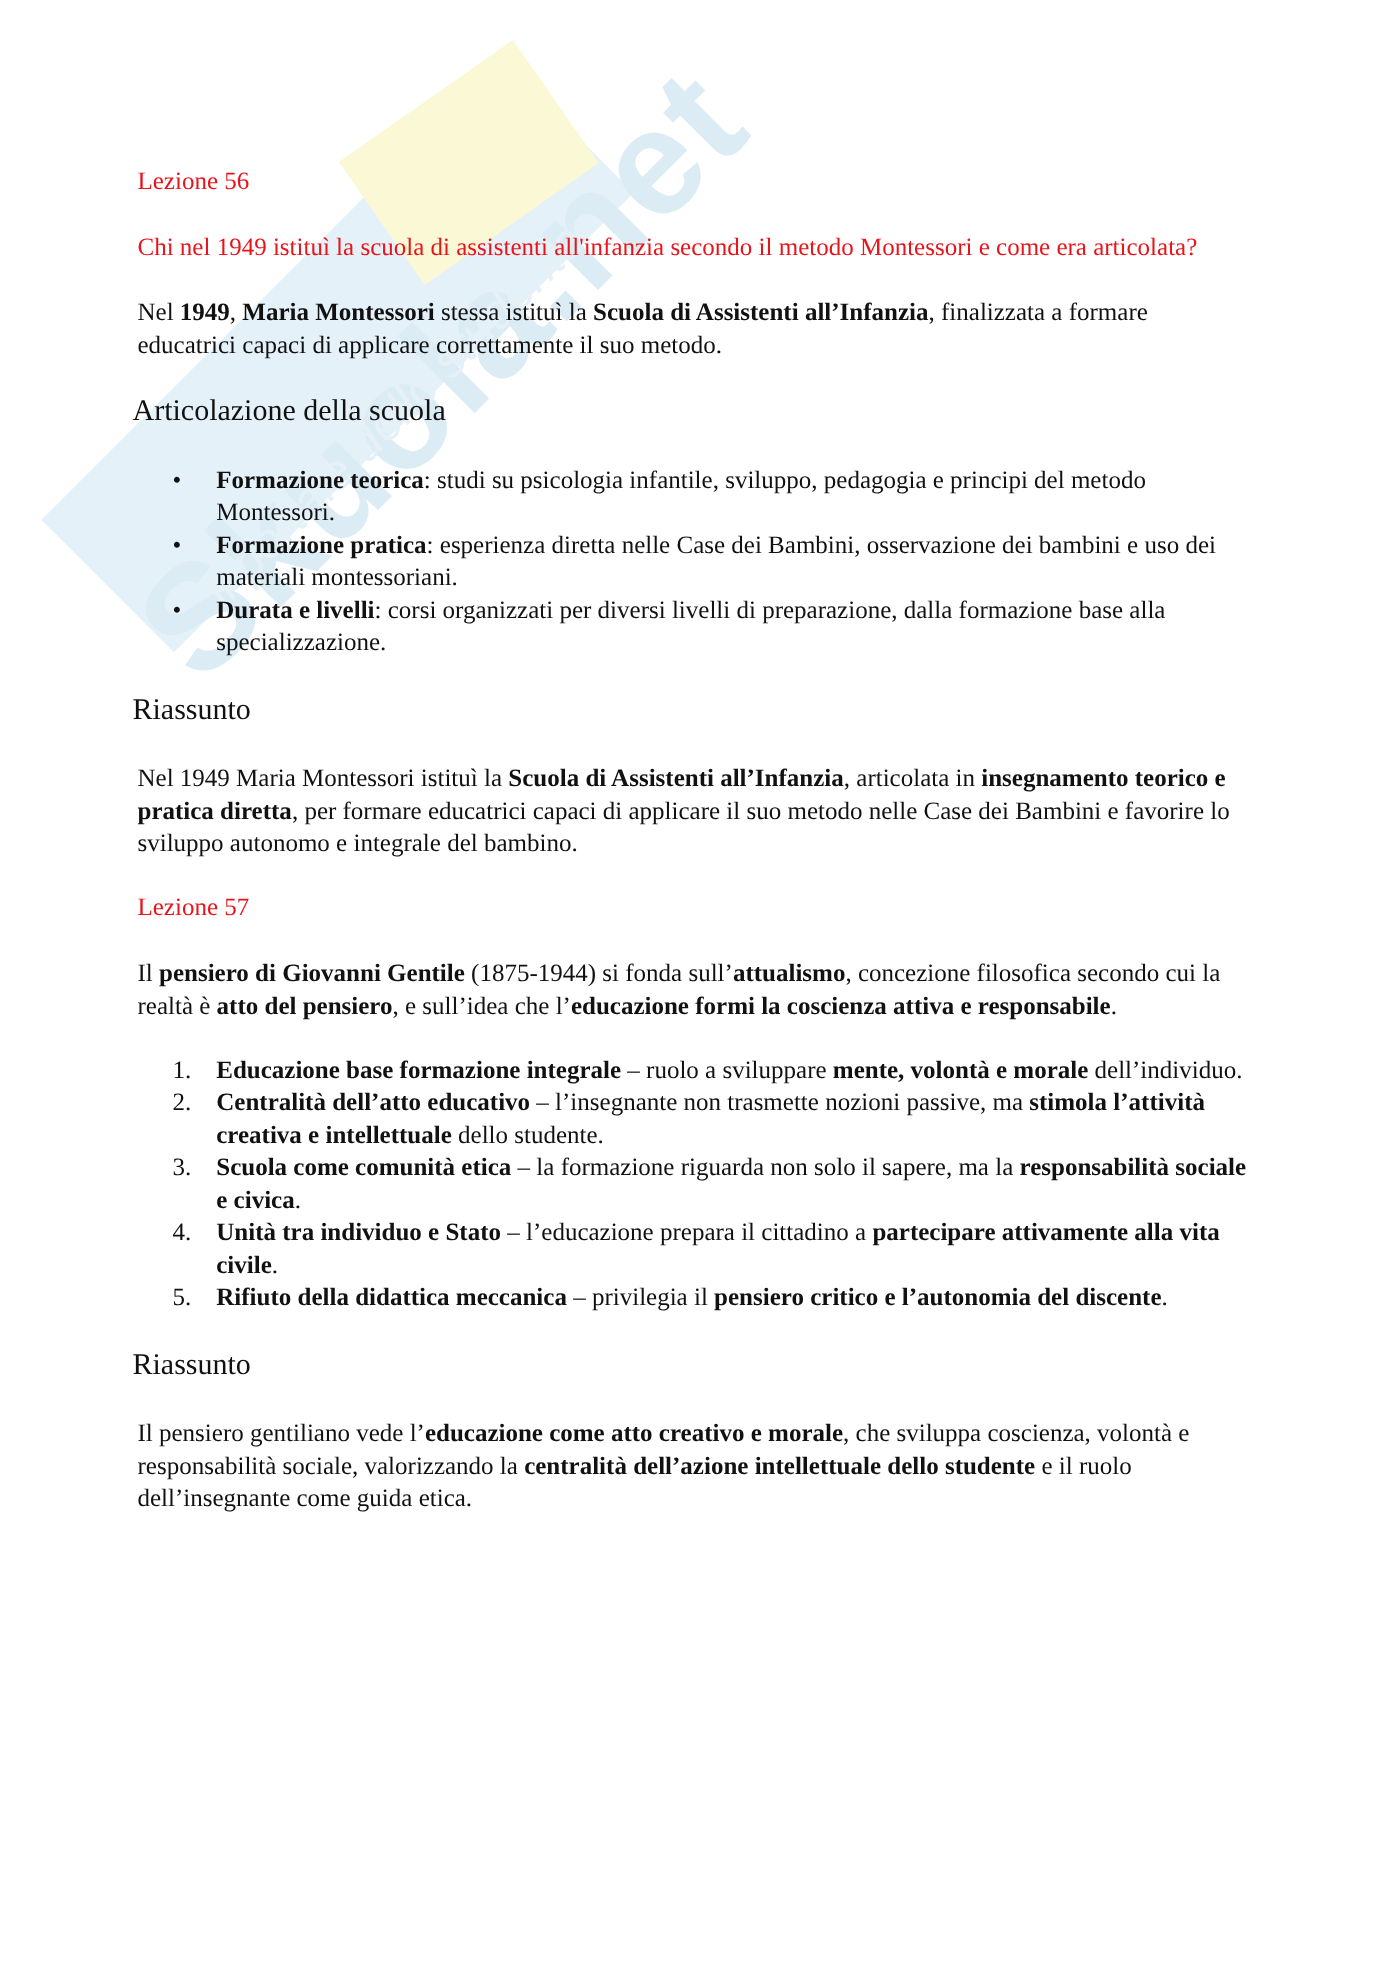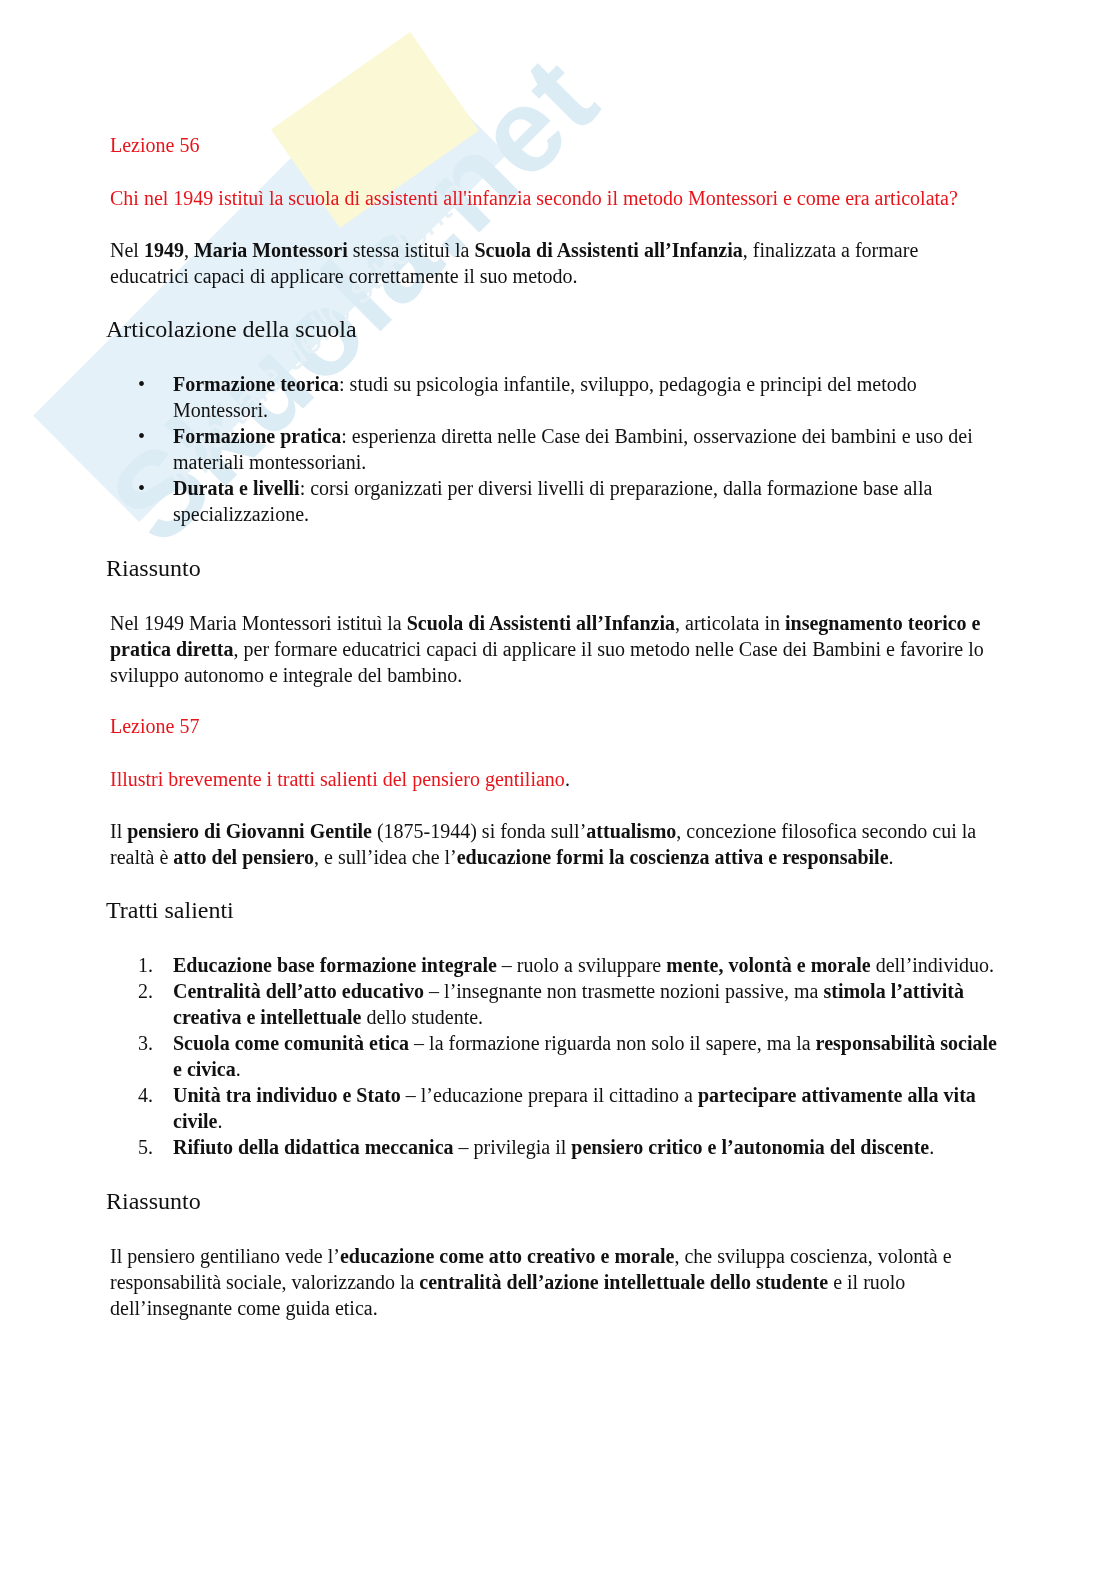--- a/index.html
+++ b/index.html
@@ -53,25 +53,23 @@
     <li><span class="bullet">•</span><b>Formazione teorica</b><span>: studi su psicologia infantile, sviluppo, pedagogia e principi del metodo Montessori.</span></li>
     <li><span class="bullet">•</span><b>Formazione pratica</b><span>: esperienza diretta nelle Case dei Bambini, osservazione dei bambini e uso dei materiali montessoriani.</span></li>
     <li><span class="bullet">•</span><b>Durata e livelli</b><span>: corsi organizzati per diversi livelli di preparazione, dalla formazione base alla specializzazione.</span></li>
   </ul>
 
   <h2>Riassunto</h2>
 
   <p class="para"><span>Nel 1949 Maria Montessori istituì la </span><b>Scuola di Assistenti all’Infanzia</b><span>, articolata in </span><b>insegnamento teorico e pratica diretta</b><span>, per formare educatrici capaci di applicare il suo metodo nelle Case dei Bambini e favorire lo sviluppo autonomo e integrale del bambino.</span></p>
 
   <p class="red lez">Lezione 57</p>
-  <p class="q"><span class="red">Illustri brevemente i tratti salienti del pensiero gentiliano</span><span>.</span></p>
 
   <p class="para"><span>Il </span><b>pensiero di Giovanni Gentile</b><span> (1875-1944) si fonda sull’</span><b>attualismo</b><span>, concezione filosofica secondo cui la realtà è </span><b>atto del pensiero</b><span>, e sull’idea che l’</span><b>educazione formi la coscienza attiva e responsabile</b><span>.</span></p>
 
-  <h2>Tratti salienti</h2>
 
   <ol>
     <li><span class="num">1.</span><b>Educazione base formazione integrale</b><span> – ruolo a sviluppare </span><b>mente, volontà e morale</b><span> dell’individuo.</span></li>
     <li><span class="num">2.</span><b>Centralità dell’atto educativo</b><span> – l’insegnante non trasmette nozioni passive, ma </span><b>stimola l’attività creativa e intellettuale</b><span> dello studente.</span></li>
     <li><span class="num">3.</span><b>Scuola come comunità etica</b><span> – la formazione riguarda non solo il sapere, ma la </span><b>responsabilità sociale e civica</b><span>.</span></li>
     <li><span class="num">4.</span><b>Unità tra individuo e Stato</b><span> – l’educazione prepara il cittadino a </span><b>partecipare attivamente alla vita civile</b><span>.</span></li>
     <li><span class="num">5.</span><b>Rifiuto della didattica meccanica</b><span> – privilegia il </span><b>pensiero critico e l’autonomia del discente</b><span>.</span></li>
   </ol>
 
   <h2>Riassunto</h2>

